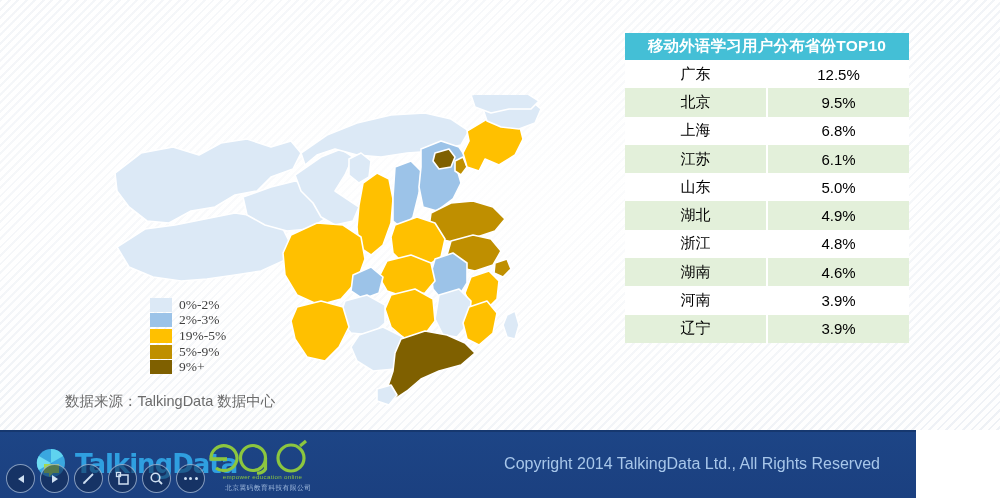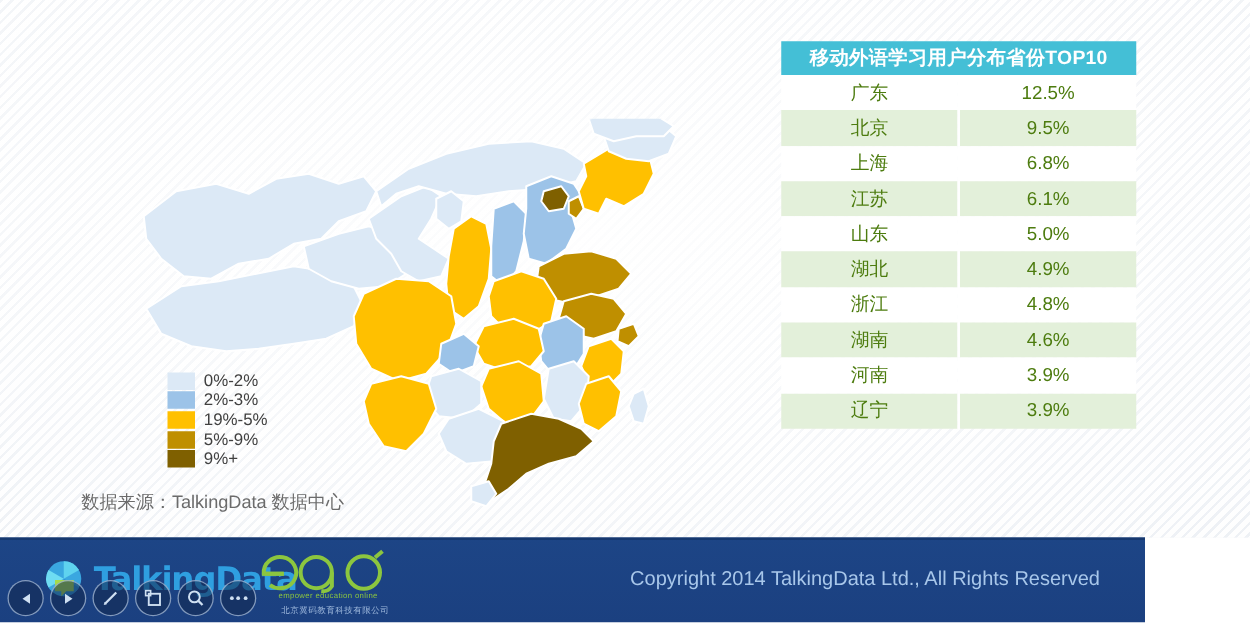--- a/index.html
+++ b/index.html
@@ -25,41 +25,41 @@
     background:radial-gradient(ellipse at 45% 45%, rgba(255,255,255,0.92) 0%, rgba(255,255,255,0.55) 55%, rgba(255,255,255,0.25) 100%);
     pointer-events:none;
   }
 
   
   #map-wrap { position:absolute; left:95px; top:95px; width:500px; height:320px; z-index:2; }
   #map-wrap svg { width:100%; height:100%; display:block; }
   .prov { stroke:#ffffff; stroke-width:1.6; stroke-linejoin:round; }
 
   
-  #legend { position:absolute; left:134px; top:297px; z-index:4; }
+  #legend { position:absolute; left:150px; top:297px; z-index:4;font-family:Liberation Serif, serif; }
   .lg-row { display:flex; align-items:center; height:15.6px; }
   .lg-sw { width:22px; height:14px; margin-right:7px; flex:0 0 auto; }
   .lg-tx { font-size:13.5px; color:#404040; line-height:14px; white-space:nowrap; }
 
   
   #source {
     position:absolute; left:27px; top:392px; z-index:4;
     font-size:14.5px; color:#6b6b6b; white-space:nowrap;margin-left:38px;
   }
 
   
   #panel { position:absolute; left:625px; top:33px; width:284px; z-index:5; }
   #tbl-head {
     background:#44bfd6; color:#ffffff;
     font-size:15.5px; font-weight:bold; letter-spacing:.2px;
     height:27px; display:flex; align-items:center; justify-content:center;
     white-space:nowrap;
   }
   .trow { display:flex; height:28.3px; align-items:stretch; }
-  .tcell { display:flex; align-items:center; justify-content:center; font-size:15px; color:#4d7c0f; }
+  .tcell { display:flex; align-items:center; justify-content:center; font-size:15px; color:#000000; }
   .c-prov { width:141px; }
   .c-gap  { width:2px; background:#ffffff; }
   .c-val  { width:141px; }
   .trow.odd  .c-prov,.trow.odd  .c-val { background:#ffffff; }
   .trow.even .c-prov,.trow.even .c-val { background:#e3f0da; }
 
   
   #footer {
     position:absolute; left:0; top:430px; width:916px; height:68px;
     background:linear-gradient(180deg,#1d4586 0%,#1b4080 100%);

